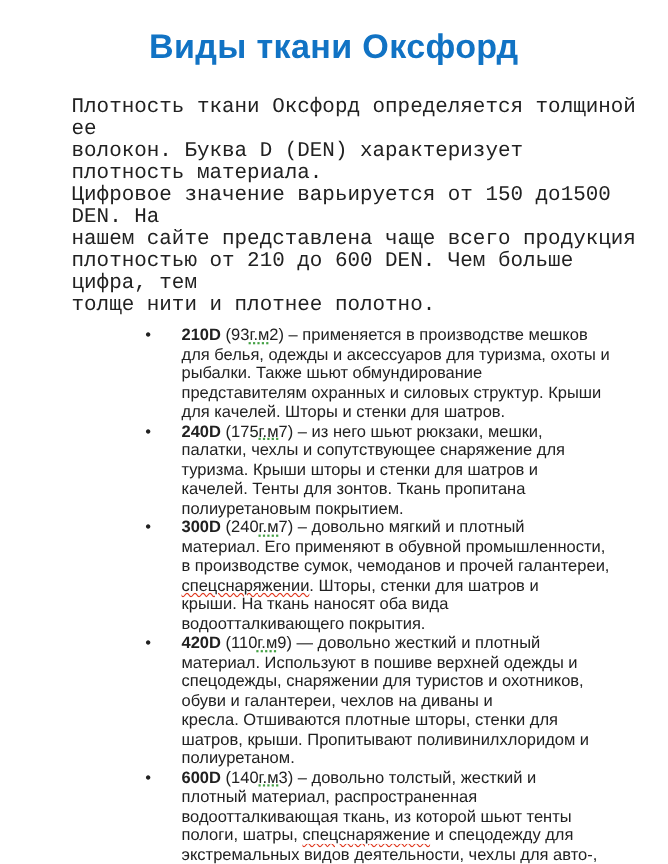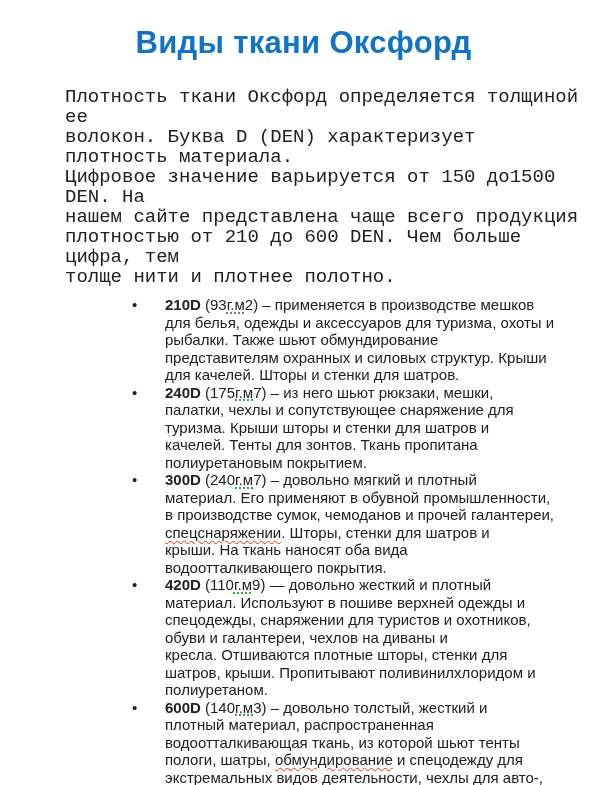--- a/index.html
+++ b/index.html
@@ -102,20 +102,20 @@
       <li><strong>420D</strong><span> (110</span><span class="mark-green">г.м</span><span>9) — довольно жесткий и плотный
 материал. Используют в пошиве верхней одежды и
 спецодежды, снаряжении для туристов и охотников,
 обуви и галантереи, чехлов на диваны и
 кресла. Отшиваются плотные шторы, стенки для
 шатров, крыши. Пропитывают поливинилхлоридом и
 полиуретаном.</span></li>
       <li><strong>600D</strong><span> (140</span><span class="mark-green">г.м</span><span>3) – довольно толстый, жесткий и
 плотный материал, распространенная
 водоотталкивающая ткань, из которой шьют тенты
-пологи, шатры, </span><span class="mark-red">обмундирование</span><span> и спецодежду для
+пологи, шатры, </span><span class="mark-red">спецснаряжение</span><span> и спецодежду для
 экстремальных видов деятельности, чехлы для авто-,
 лодок-, мотто-, гидротехники. Тенты для зонтов.
 Применяют в производстве бескаркасной мебели и
 уличных подушек. Тенты для зонтов, крыш для
 качелей, беседок и шатров.</span></li>
     </ul>
 </div>
 
 </body></html>

